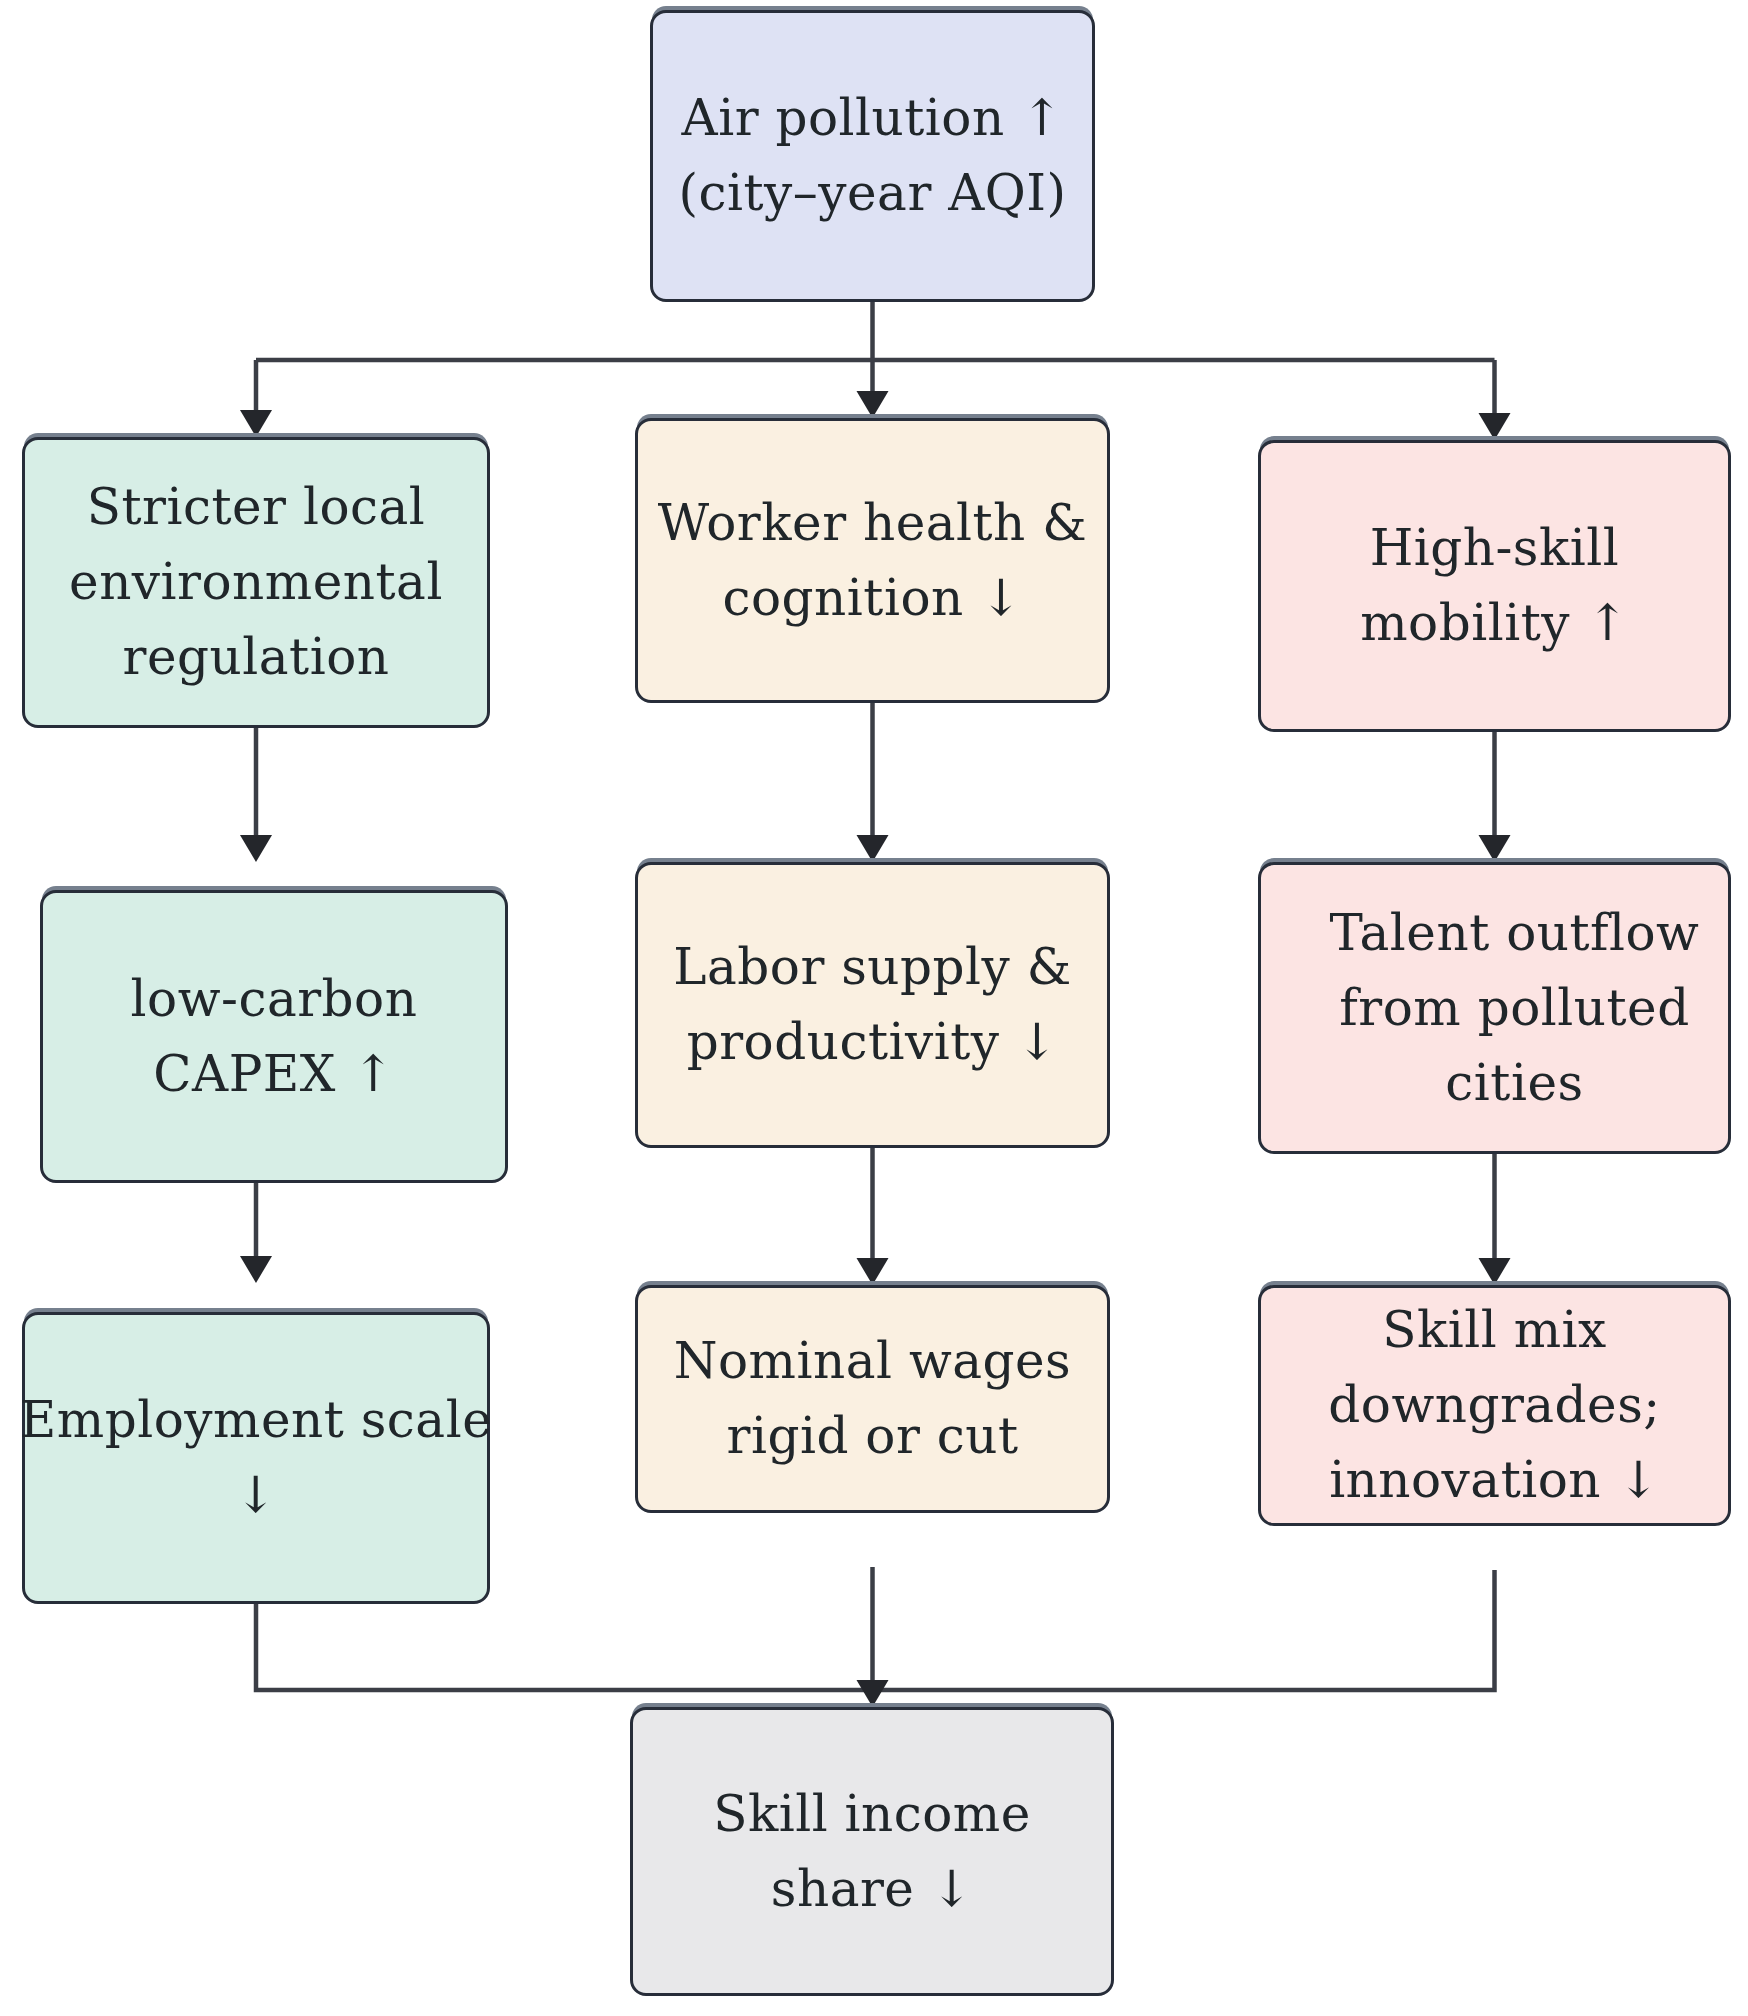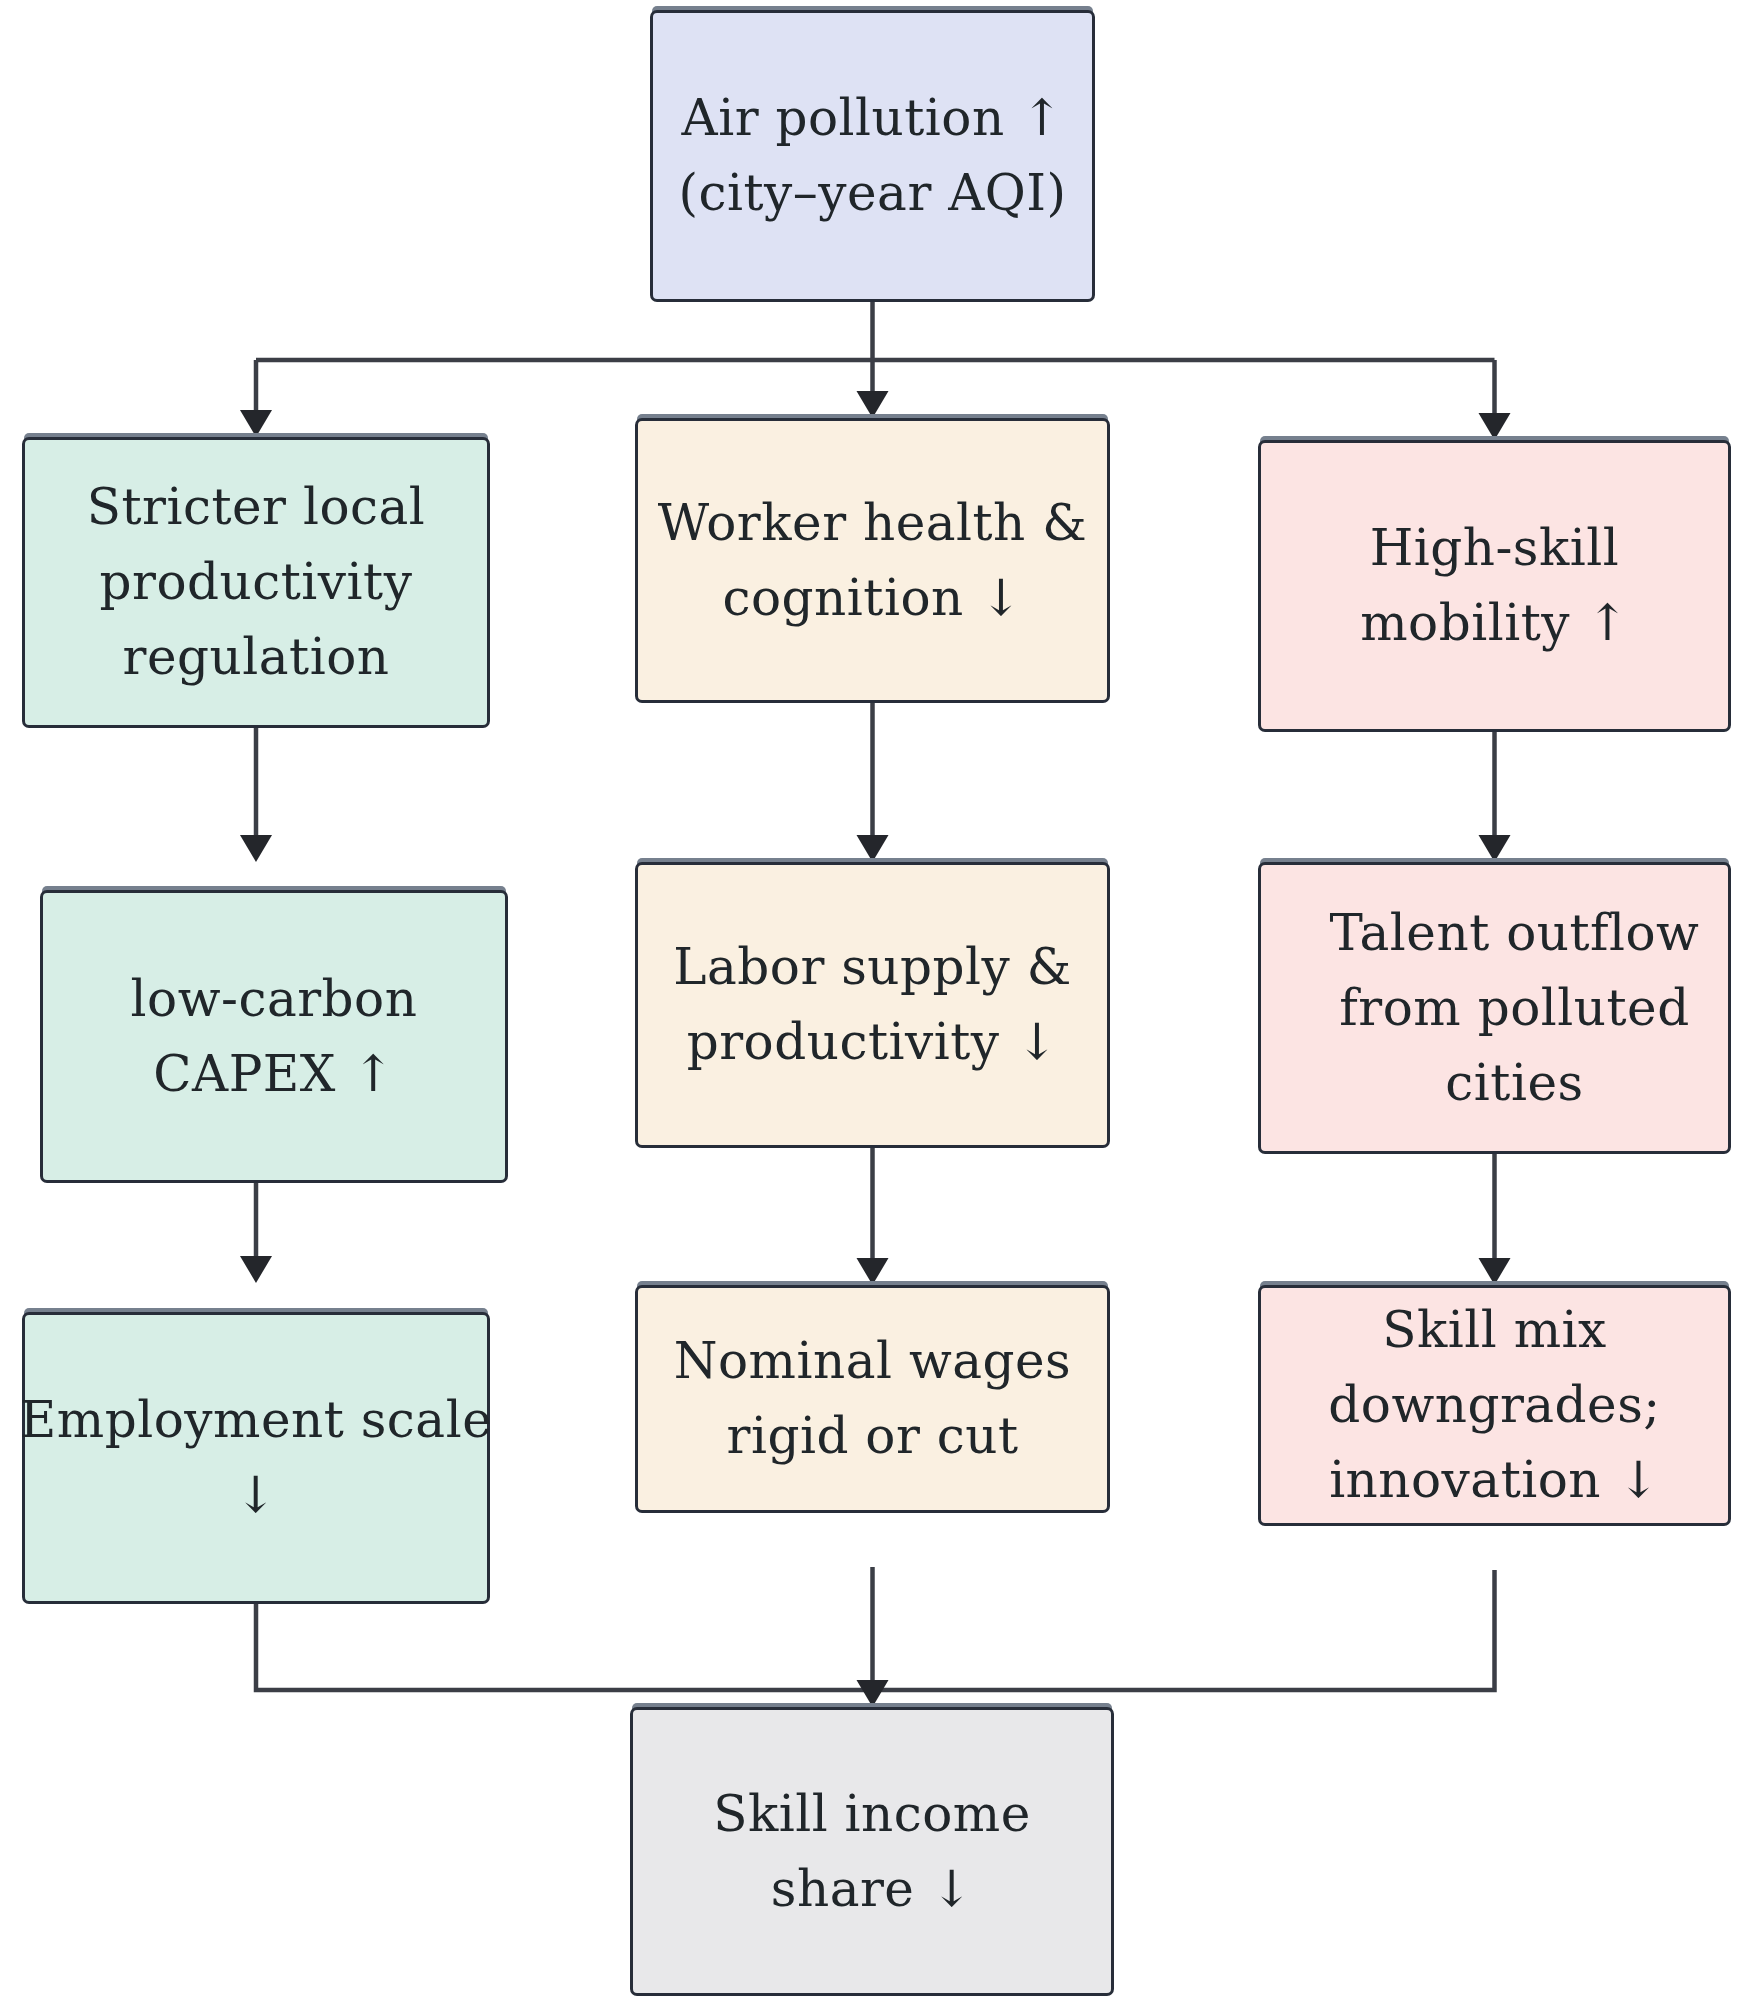--- a/index.html
+++ b/index.html
@@ -13,21 +13,21 @@
   }
   #edges {
     position: absolute;
     left: 0; top: 0;
     width: 1748px; height: 2016px;
     pointer-events: none;
   }
   .node {
     position: absolute;
     border: 3px solid #701a75;
-    border-radius: 7px;
+    border-radius: 16px;
     box-sizing: border-box;
     display: flex;
     flex-direction: column;
     justify-content: center;
     align-items: center;
     text-align: center;
     font-size: 50px;
     line-height: 75px;
     letter-spacing: 0.5px;
     color: #20262a;
@@ -75,21 +75,21 @@
     </g>
   </svg>
 
   <div class="node" style="left: 650px; top: 10px; width: 445px; height: 292px; background: rgb(222, 226, 244); border-color: rgb(39, 45, 57);">
     <div class="line">Air pollution ↑</div>
     <div class="line">(city–year AQI)</div>
   </div>
 
   <div class="node" style="left: 22px; top: 437px; width: 468px; height: 291px; background: rgb(215, 238, 230); border-color: rgb(39, 45, 57);">
     <div class="line">Stricter local</div>
-    <div class="line">productivity</div>
+    <div class="line">environmental</div>
     <div class="line">regulation</div>
   </div>
 
   <div class="node" style="left: 635px; top: 418px; width: 475px; height: 285px; background: rgb(250, 240, 225); border-color: rgb(39, 45, 57);">
     <div class="line">Worker health &amp;</div>
     <div class="line">cognition ↓</div>
   </div>
 
   <div class="node" style="left: 1258px; top: 440px; width: 473px; height: 292px; background: rgb(252, 228, 227); border-color: rgb(39, 45, 57);">
     <div class="line">High-skill</div>

